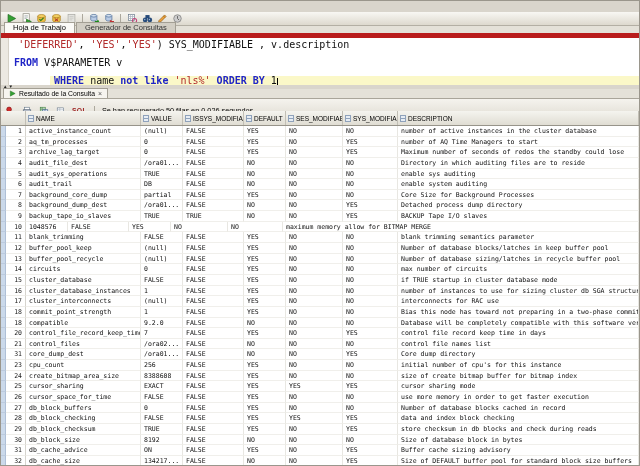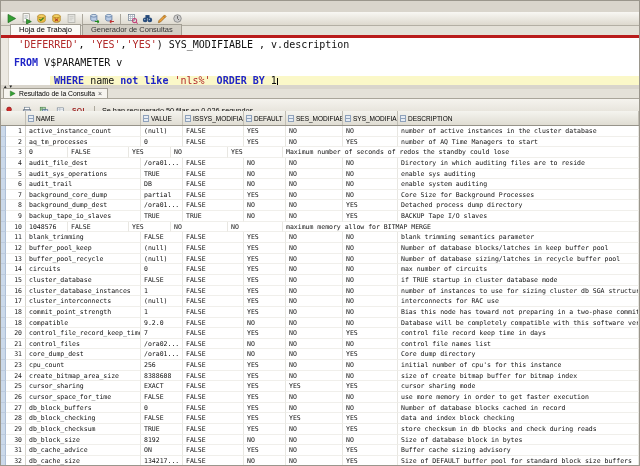--- a/index.html
+++ b/index.html
@@ -27,22 +27,22 @@
     background:linear-gradient(#f8f7f3,#ddd9ce);
     border-bottom:1px solid #b3afa4;
     display:flex; align-items:center; padding:0 3px; gap:1px;
   }
   .tbtn { width:14px; height:13px; display:flex; align-items:center; justify-content:center; }
   .tbtn svg { display:block; }
   .tsep { width:1px; height:10px; background:#aca89d; margin:0 3px; }
   
   #ws-tabs {
     position:absolute; top:25px; left:0; right:0; height:12px;
-    background:#e4e1d8; border-bottom:3px solid #b91c1c;
-    display:flex; align-items:flex-end; padding-left:9px;
+    background:#e4e1d8; border-bottom:5px solid #b91c1c;
+    display:flex; align-items:flex-end; padding-left:3px;
   }
   .wstab {
     height:11px; line-height:10px; font-size:7.5px; padding:0 8px;
     background:#d2cec4; border:1px solid #a39f94; border-bottom:none;
     margin-right:1px; color:#333; white-space:nowrap;
   }
   .wstab.active { background:#fbfaf7; color:#000; }
   
   #editor { position:absolute; top:37px; left:0; right:0; height:47px; background:#fff; }
   #editor-gutter {
@@ -345,20 +345,21 @@
         <div class="gcell col-value">0</div>
         <div class="gcell col-issys">FALSE</div>
         <div class="gcell col-default">YES</div>
         <div class="gcell col-ses">NO</div>
         <div class="gcell col-sys">YES</div>
         <div class="gcell col-desc">number of AQ Time Managers to start</div>
       </div>
       <div class="grow">
         <div class="c-strip"></div>
         <div class="c-num">3</div>
+        <div class="gcell col-name">archive_lag_target</div>
         <div class="gcell col-value">0</div>
         <div class="gcell col-issys">FALSE</div>
         <div class="gcell col-default">YES</div>
         <div class="gcell col-ses">NO</div>
         <div class="gcell col-sys">YES</div>
         <div class="gcell col-desc">Maximum number of seconds of redos the standby could lose</div>
       </div>
       <div class="grow">
         <div class="c-strip"></div>
         <div class="c-num">4</div>

